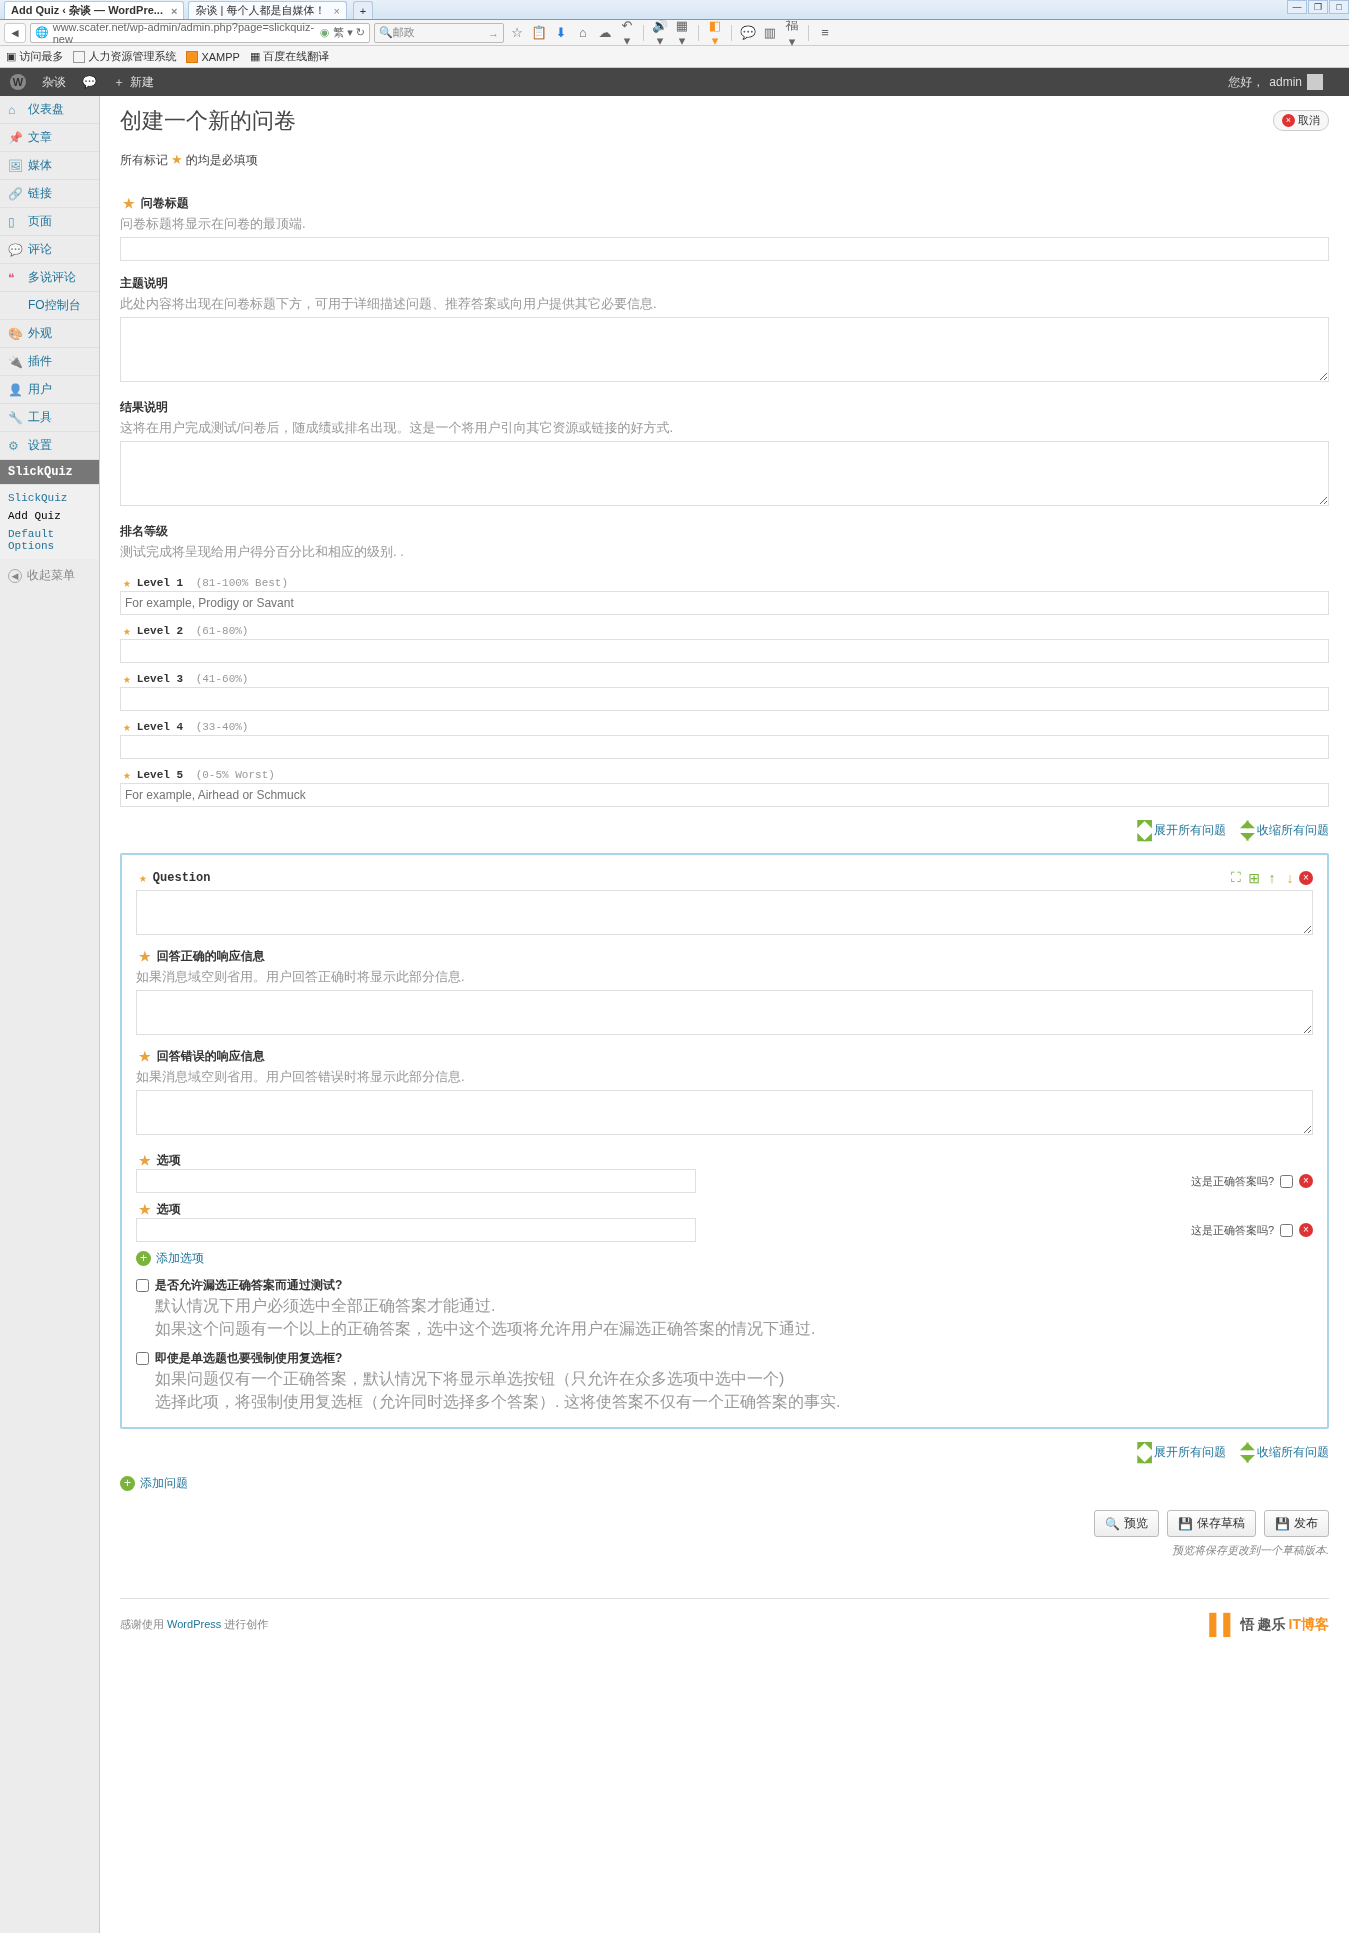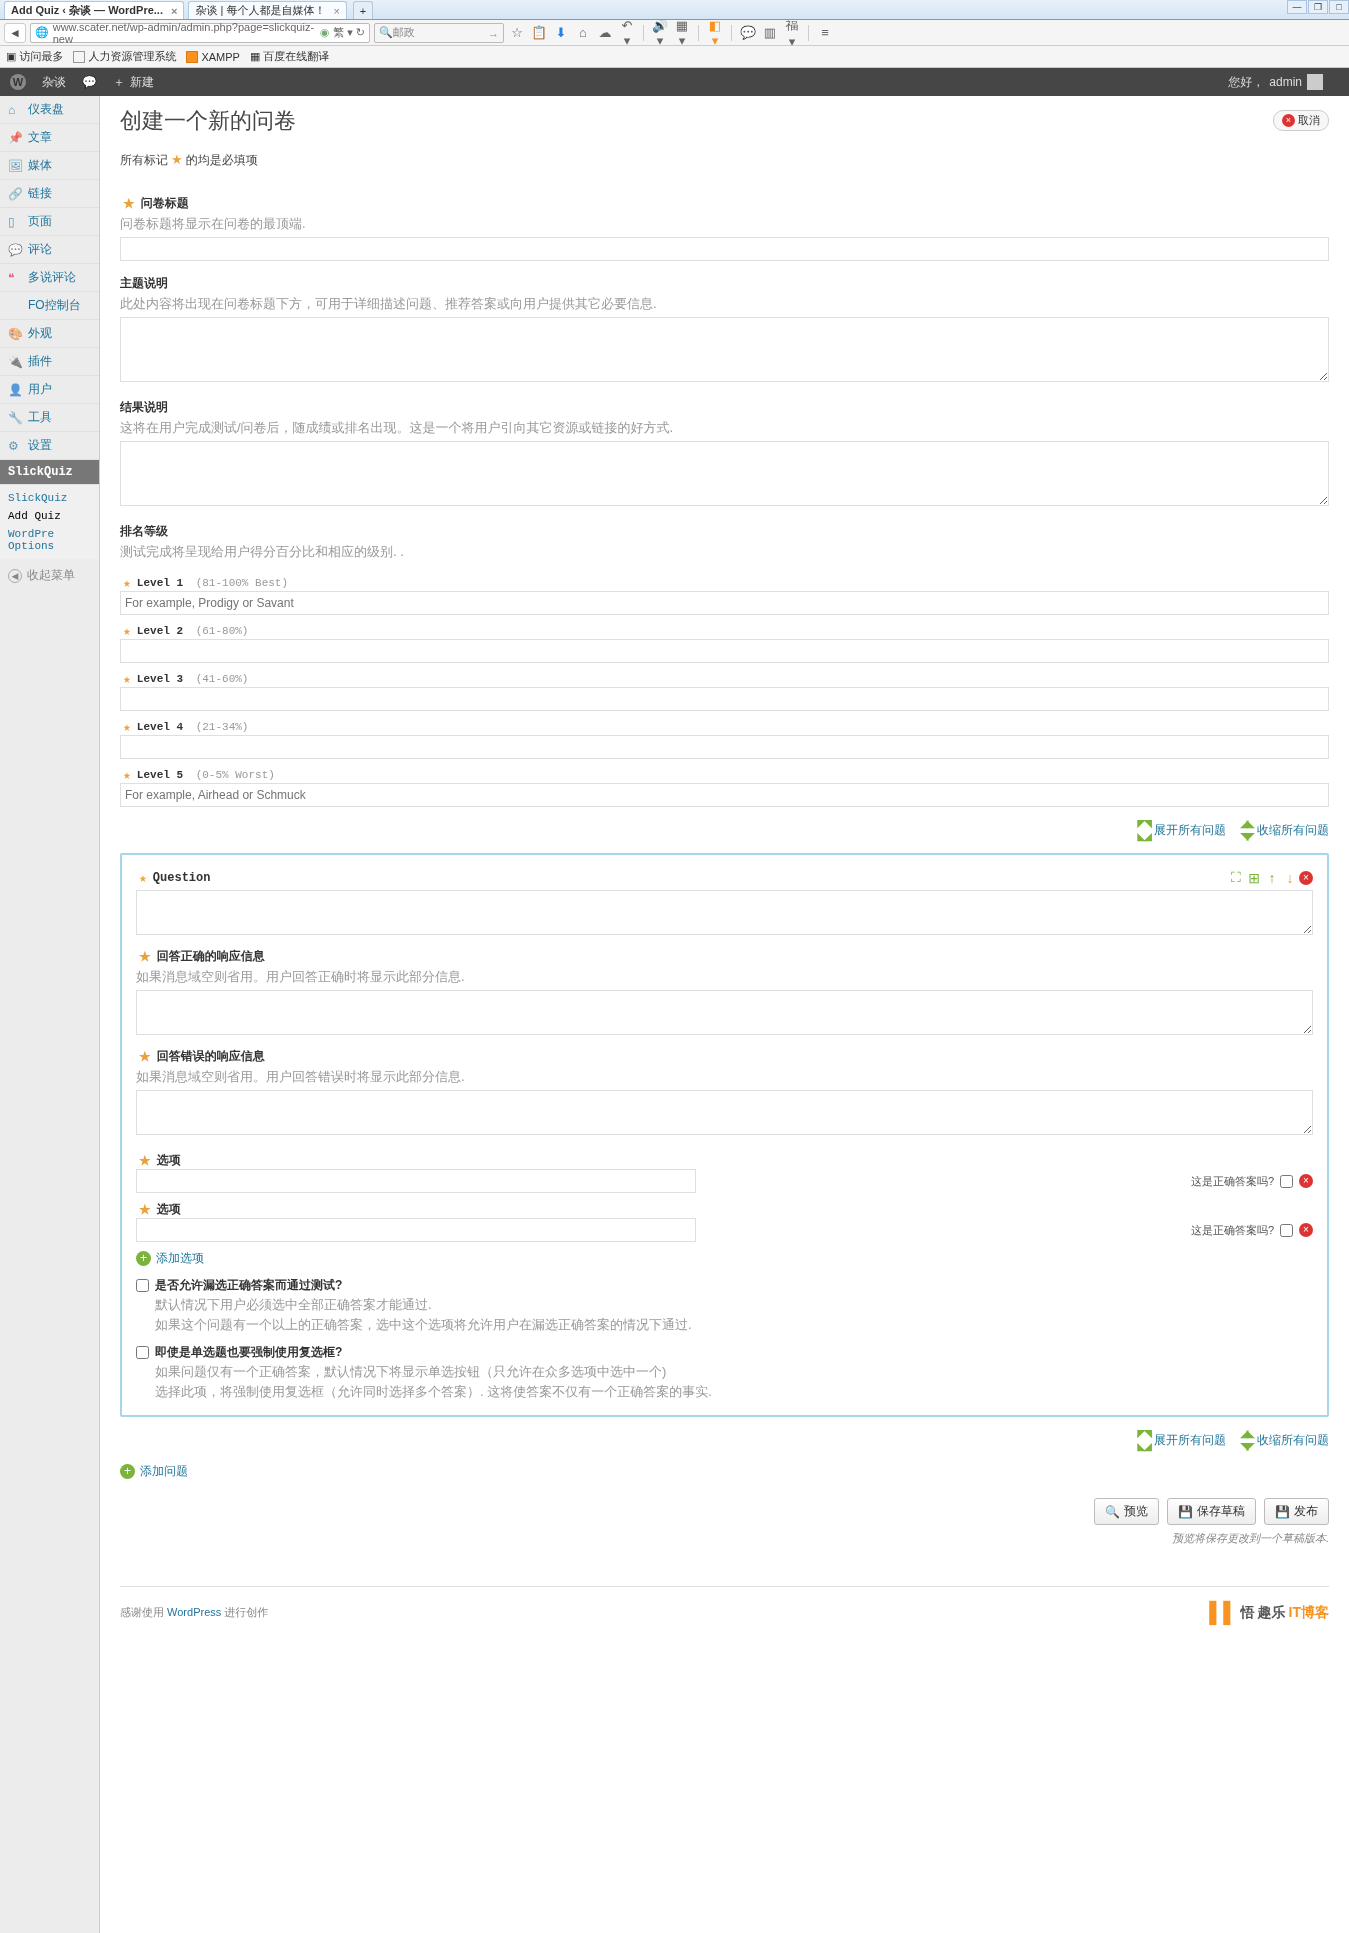--- a/index.html
+++ b/index.html
@@ -68,21 +68,21 @@
 .orange{color:#e8a33d}
 .redball{width:14px;height:14px;border-radius:50%;background:#d33;color:#fff;font-size:10px;text-align:center;line-height:14px;display:inline-block;cursor:pointer}
 .opt-row{display:flex;align-items:center;gap:6px;margin-bottom:8px}
 .opt-input{flex:0 0 560px}
 .opt-label{font-size:11px;color:#555}
 .add-link{display:flex;align-items:center;gap:5px;color:#21759b;font-size:12px;cursor:pointer;margin:6px 0}
 .plus-circ{width:15px;height:15px;border-radius:50%;background:#7bb33d;color:#fff;font-size:12px;text-align:center;line-height:15px}
 .chk-line{display:flex;align-items:flex-start;gap:6px;margin-top:10px}
 .chk-line input{margin-top:2px}
 .chk-line .t{font-weight:600;font-size:12px}
-.chk-line .d{color:#999;font-size:13px;margin-top:2px}
+.chk-line .d{color:#999;font-size:16px;margin-top:2px}
 .bottom-btns{display:flex;justify-content:flex-end;gap:8px;margin-top:18px}
 .btn{border:1px solid #bbb;border-radius:3px;padding:4px 10px;background:linear-gradient(#fefefe,#ededed);display:flex;align-items:center;gap:4px;font-size:12px;cursor:pointer}
 .btn .bi{font-size:12px;color:#666}
 .save-note{text-align:right;color:#888;font-size:11px;font-style:italic;margin-top:6px}
 .footer{margin-top:40px;padding-top:14px;border-top:1px solid #dfdfdf;display:flex;align-items:center;justify-content:space-between;font-size:11px;color:#888}
 .footer a{color:#21759b;text-decoration:none}
 .bloglogo{display:flex;align-items:center;gap:3px;font-size:14px;font-weight:bold;color:#555}
 .bloglogo .o{color:#f7931e;font-size:20px}
 .pink{color:#d81b60}
 </style>
@@ -218,21 +218,21 @@
     <div class="menu-item">
         <span class="mi">⚙</span>
         <span>设置</span>
       </div>
     <div class="menu-item slick">
         <span>SlickQuiz</span>
       </div>
     <div class="submenu">
       <div>SlickQuiz</div>
       <div class="cur">Add Quiz</div>
-      <div>WordPre Options</div>
+      <div>Default Options</div>
     </div>
     <div class="collapse">
         <span class="circ">◀</span>
         <span>收起菜单</span>
       </div>
   </div>
 
   <div class="content">
     <div class="cancel">
         <span class="redx">×</span>
@@ -269,21 +269,21 @@
     <div class="field">
       <div class="flabel">
           <span>排名等级</span>
         </div>
       <div class="fdesc">测试完成将呈现给用户得分百分比和相应的级别. .</div>
     </div>
 
     <div class="lvl"><div class="flabel"><span class="star">★</span><span>Level 1</span>&nbsp;<span class="range">(81-100% Best)</span></div><input class="tfield" placeholder="For example, Prodigy or Savant" style=""></div>
     <div class="lvl"><div class="flabel"><span class="star">★</span><span>Level 2</span>&nbsp;<span class="range">(61-80%)</span></div><input class="tfield" style=""></div>
     <div class="lvl"><div class="flabel"><span class="star">★</span><span>Level 3</span>&nbsp;<span class="range">(41-60%)</span></div><input class="tfield" style=""></div>
-    <div class="lvl"><div class="flabel"><span class="star">★</span><span>Level 4</span>&nbsp;<span class="range">(21-34%)</span></div><input class="tfield" style=""></div>
+    <div class="lvl"><div class="flabel"><span class="star">★</span><span>Level 4</span>&nbsp;<span class="range">(33-40%)</span></div><input class="tfield" style=""></div>
     <div class="lvl"><div class="flabel"><span class="star">★</span><span>Level 5</span>&nbsp;<span class="range">(0-5% Worst)</span></div><input class="tfield" placeholder="For example, Airhead or Schmuck" style=""></div>
 
     <div class="actions-row">
       <div class="act">
           <span class="expand-ico">◤◥<br>◣◢</span>
           <span>展开所有问题</span>
         </div>
       <div class="act">
           <span class="expand-ico">◢◣<br>◥◤</span>
           <span>收缩所有问题</span>

